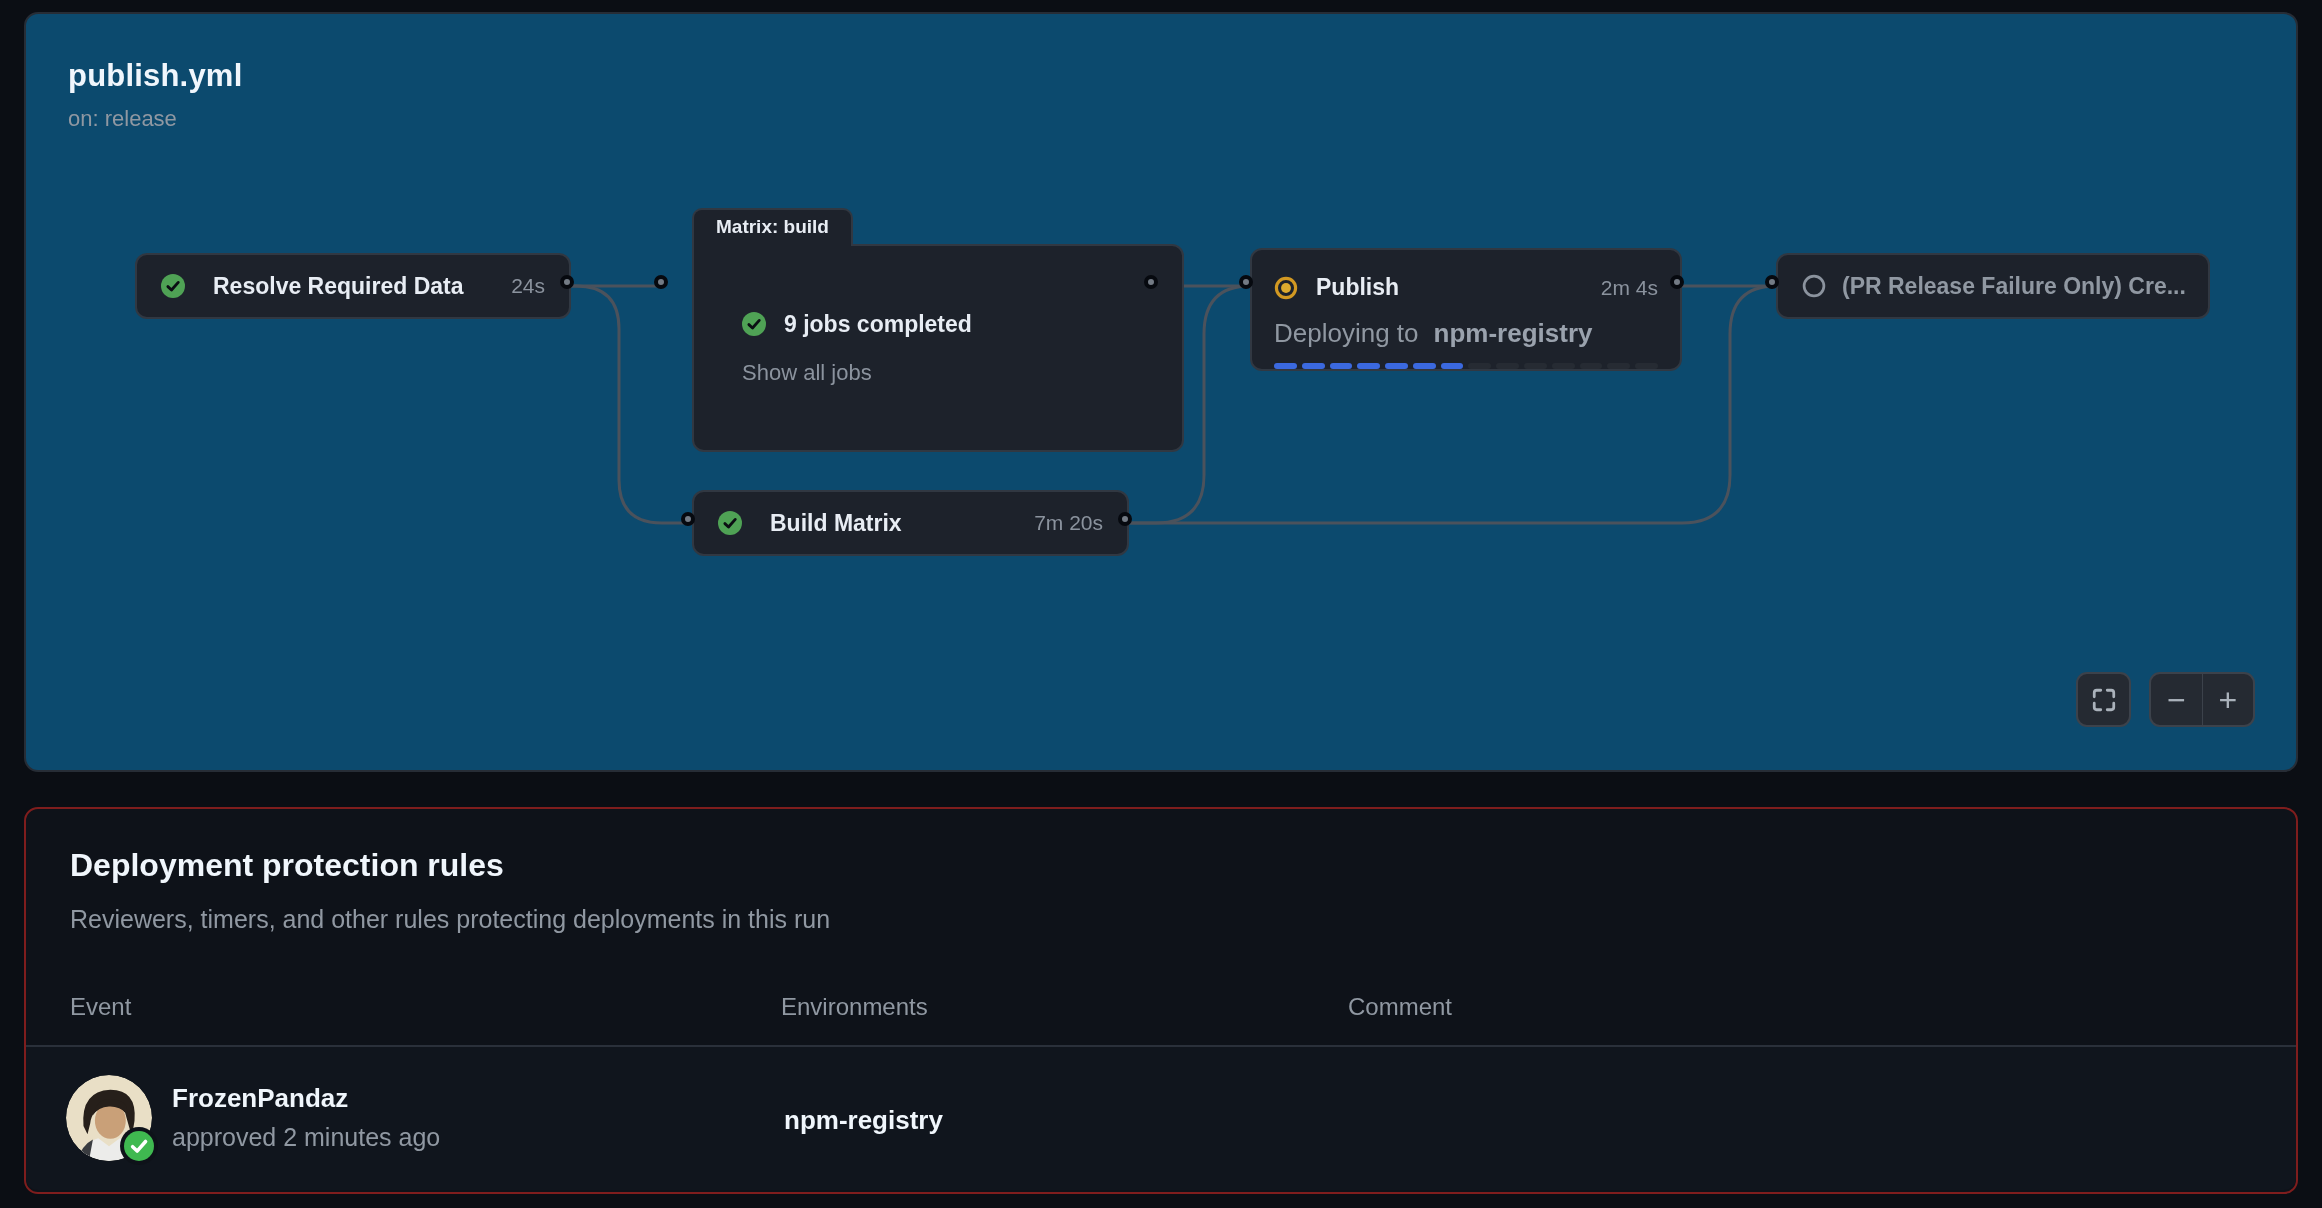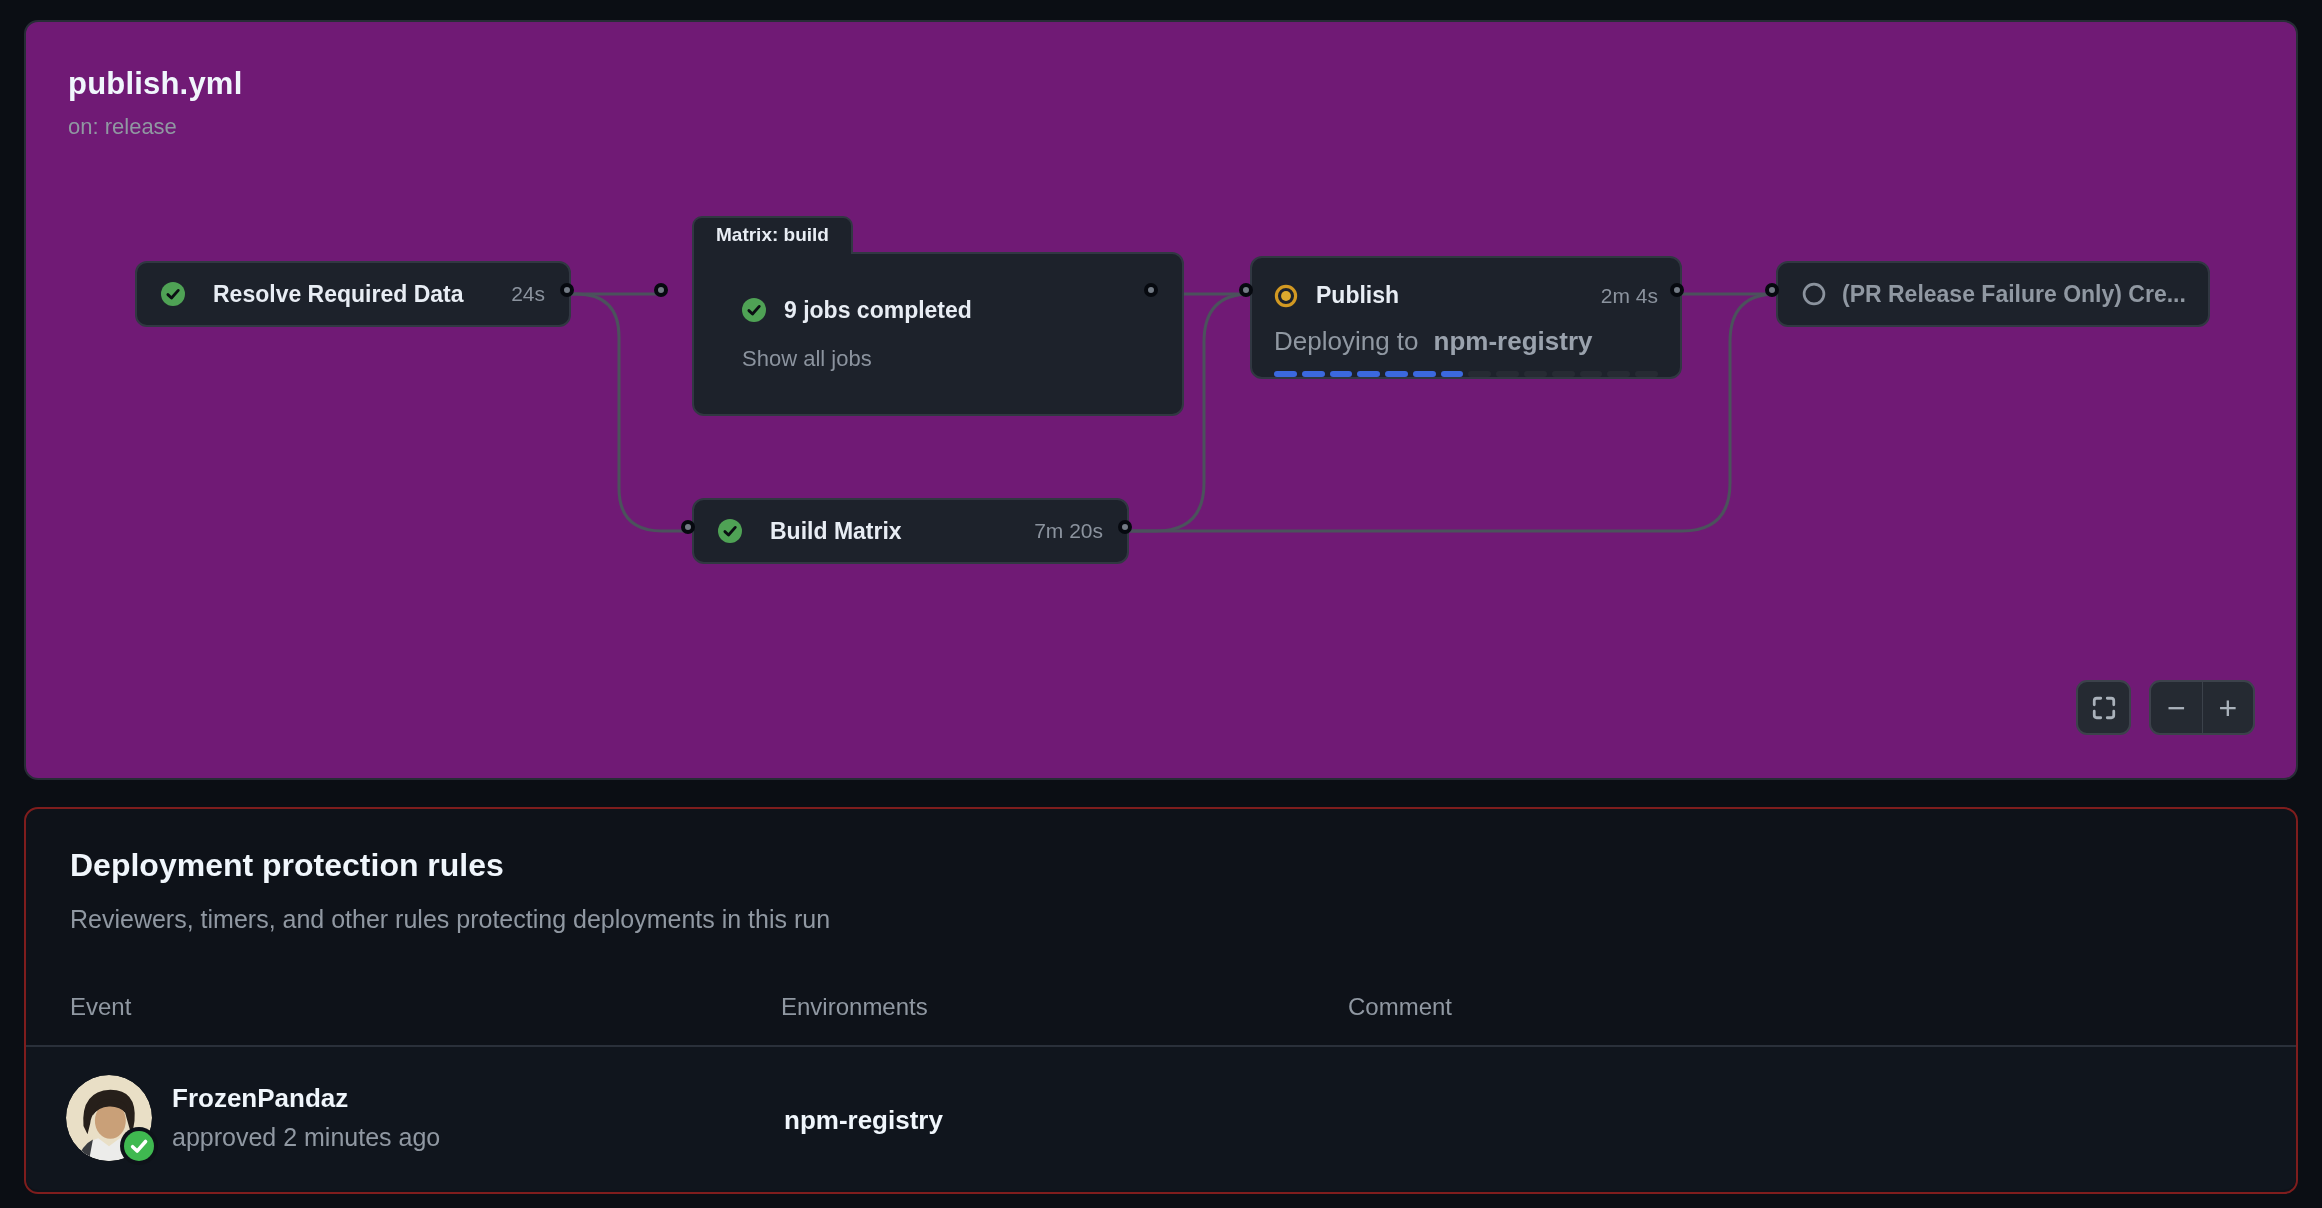--- a/index.html
+++ b/index.html
@@ -1,22 +1,22 @@
 <!DOCTYPE html>
 <html><head>
 <meta charset="utf-8">
 <style>
   * { margin:0; padding:0; box-sizing:border-box; }
   html,body { width:2322px; height:1208px; background:#0b0e14; overflow:hidden;
               font-family:"Liberation Sans","DejaVu Sans",sans-serif; }
   .page { position:relative; width:2322px; height:1208px; }
 
   
-  .graph-panel { position:absolute; left:24px; top:20px; width:2274px; height:760px;
-                 background:#701a75; border:2px solid #272d36; border-radius:14px; }
+  .graph-panel { position:absolute; left:24px; top:12px; width:2274px; height:760px;
+                 background:#0c4a6e; border:2px solid #272d36; border-radius:14px; }
   .graph-header { position:absolute; left:42px; top:44px; }
   .wf-title { font-size:31px; font-weight:700; color:#f0f6fc; letter-spacing:.2px; }
   .wf-trigger { margin-top:12px; font-size:22px; color:#9098a2; }
 
   svg.edges { position:absolute; left:0; top:0; pointer-events:none; }
 
   .node { position:absolute; display:flex; align-items:center; gap:28px;
           background:#1d222b; border:2px solid #313842; border-radius:12px;
           padding:0 24px; cursor:pointer; }
   .node .label { font-size:23px; font-weight:600; color:#e8edf4; white-space:nowrap; }
@@ -25,21 +25,21 @@
 
   .icon { display:inline-flex; width:24px; height:24px; flex:0 0 auto; }
   .icon svg { width:100%; height:100%; }
 
   
   .matrix-tab { position:absolute; left:666px; top:194px; height:38px; z-index:3;
                 display:flex; align-items:center; padding:0 22px 2px 22px;
                 background:#1d222b; border:2px solid #313842; border-bottom:none;
                 border-radius:10px 10px 0 0; }
   .matrix-tab .tab-label { font-size:19px; font-weight:600; color:#e8edf4; }
-  .matrix-box { position:absolute; left:666px; top:230px; width:492px; height:164px; z-index:2;
+  .matrix-box { position:absolute; left:666px; top:230px; width:492px; height:208px; z-index:2;
                 background:#1d222b; border:2px solid #313842; border-radius:0 12px 12px 12px;
                 display:flex; flex-direction:column; justify-content:center; gap:22px;
                 padding:0 48px; cursor:pointer; }
   .matrix-row { display:flex; align-items:center; gap:18px; }
   .matrix-row .label { font-size:23px; font-weight:600; color:#e8edf4; }
   .show-all { font-size:22px; color:#8b939e; cursor:pointer; width:max-content; }
 
   
   .node.big { flex-direction:column; align-items:stretch; gap:0; padding:24px 22px 0 22px; }
   .pub-row1 { display:flex; align-items:center; gap:18px; }

